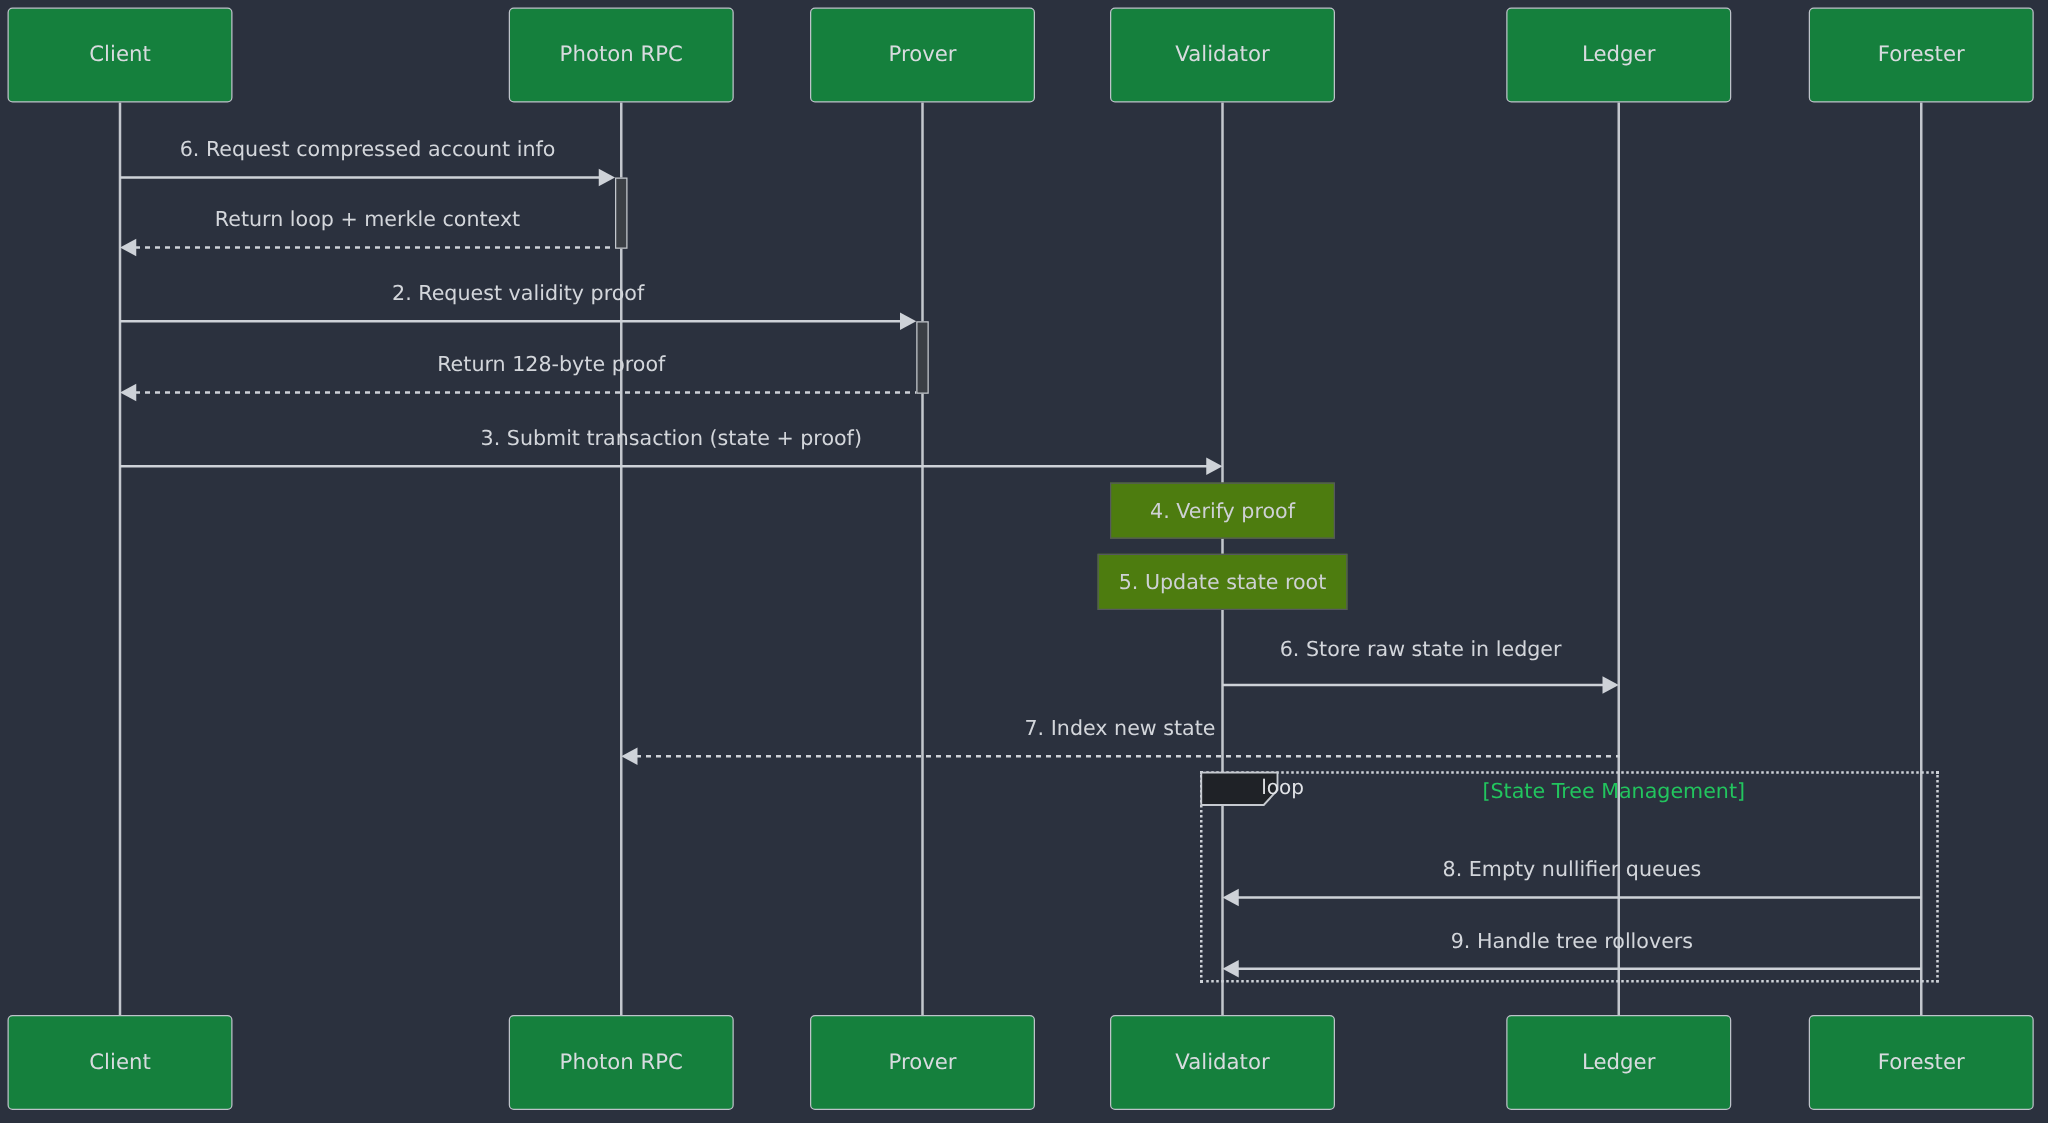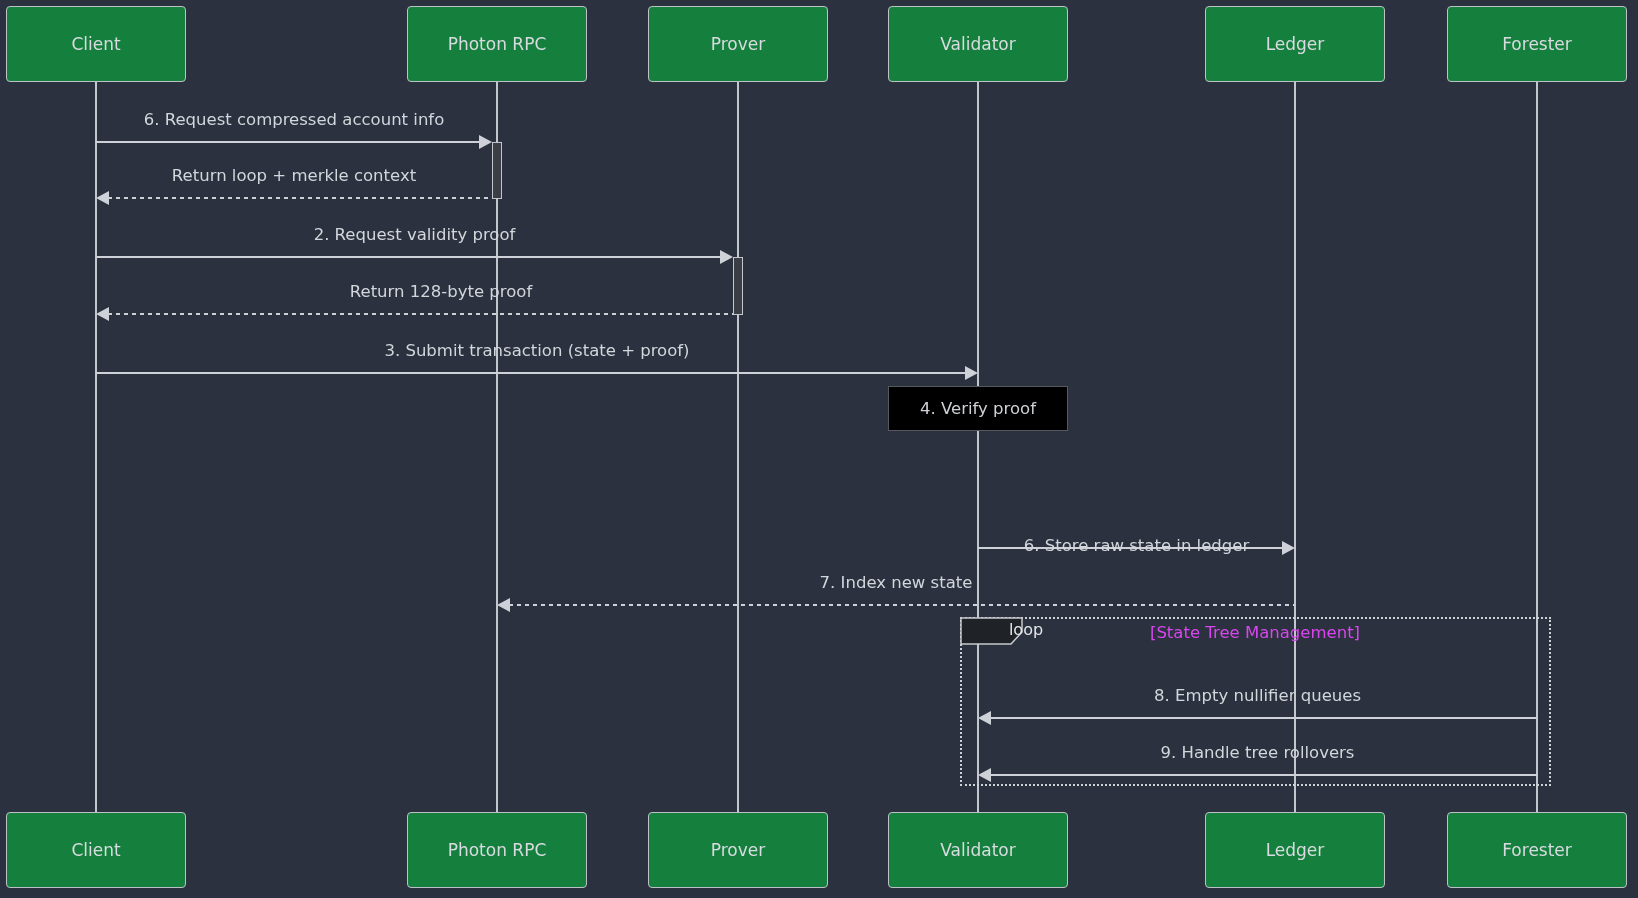--- a/index.html
+++ b/index.html
@@ -42,43 +42,43 @@
   }
   .arrowhead.right{border-left:13px solid #ced2d8;}
   .arrowhead.left{border-right:13px solid #ced2d8;}
   .msg-label{
     position:absolute;height:22px;line-height:22px;
     color:#d3d6db;font-size:16.5px;white-space:nowrap;
     transform:translateX(-50%);z-index:3;
   }
   .note-box{
     position:absolute;
-    background:#000000;border:1px solid #55585d;
+    background:#4d7c0f;border:1px solid #55585d;
     box-sizing:border-box;
     display:flex;align-items:center;justify-content:center;
     color:#ced1d5;font-size:16.5px;white-space:nowrap;
     z-index:5;
   }
   .loop-frame{
     position:absolute;
     border:2px dotted #ced2d8;
     box-sizing:border-box;z-index:2;
   }
   .loop-label{
     position:absolute;z-index:5;
   }
   .loop-label-text{
     position:absolute;left:0;top:0;width:52px;height:24px;
     line-height:24px;text-align:center;
     color:#e2e4e8;font-size:16px;z-index:6;
   }
   .loop-title{
     position:absolute;height:22px;line-height:22px;
-    color:#d946ef;font-size:16.5px;white-space:nowrap;
-    transform:translateX(-50%);z-index:3;
+    color:#22c55e;font-size:16.5px;white-space:nowrap;
+    transform:translateX(-50%);z-index:3;margin-left:36px;
   }
 </style>
 </head>
 <body>
 
 <div id="diagram">
     <div class="lifeline" style="left: 95px; top: 82px; height: 730px;"></div>
     <div class="lifeline" style="left: 496px; top: 82px; height: 730px;"></div>
     <div class="lifeline" style="left: 737px; top: 82px; height: 730px;"></div>
     <div class="lifeline" style="left: 977px; top: 82px; height: 730px;"></div>
@@ -100,33 +100,34 @@
     <div class="arrowhead right" style="left: 720px; top: 250px;"></div>
     <div class="msg-label" style="left: 414.5px; top: 224px;">2. Request validity proof</div>
     <div class="msg-line-dashed" style="left: 108px; top: 313px; width: 625px;"></div>
     <div class="arrowhead left" style="left: 96px; top: 307px;"></div>
     <div class="msg-label" style="left: 406px; top: 281px; margin-left: 35px;">Return 128-byte proof</div>
     <div class="msg-line-solid" style="left: 96px; top: 372px; width: 870px;"></div>
     <div class="arrowhead right" style="left: 965px; top: 366px;"></div>
     <div class="msg-label" style="left: 537px; top: 340px;">3. Submit transaction (state + proof)</div>
     <div class="msg-line-solid" style="left: 978px; top: 547px; width: 305px;"></div>
     <div class="arrowhead right" style="left: 1282px; top: 541px;"></div>
-    <div class="msg-label" style="left: 1136.5px; top: 535px; text-align: right;">6. Store raw state in ledger</div>
+    <div class="msg-label" style="left: 1136.5px; top: 509px; text-align: right;">6. Store raw state in ledger</div>
     <div class="msg-line-dashed" style="left: 509px; top: 604px; width: 786px;"></div>
     <div class="arrowhead left" style="left: 497px; top: 598px;"></div>
     <div class="msg-label" style="left: 896px; top: 572px;">7. Index new state</div>
     <div class="msg-line-solid" style="left: 990px; top: 717px; width: 547px;"></div>
     <div class="arrowhead left" style="left: 978px; top: 711px;"></div>
     <div class="msg-label" style="left: 1257.5px; top: 685px;">8. Empty nullifier queues</div>
     <div class="msg-line-solid" style="left: 990px; top: 774px; width: 547px;"></div>
     <div class="arrowhead left" style="left: 978px; top: 768px;"></div>
     <div class="msg-label" style="left: 1257.5px; top: 742px;">9. Handle tree rollovers</div>
     <div class="activation" style="left: 492px; top: 142px; height: 57px;"></div>
     <div class="activation" style="left: 733px; top: 257px; height: 58px;"></div>
     <div class="note-box" style="left: 888px; top: 386px; width: 180px; height: 45px;">4. Verify proof</div>
+    <div class="note-box" style="left: 878px; top: 443px; width: 200px; height: 45px;">5. Update state root</div>
     <div class="actor-box" style="left: 6px; top: 6px;">Client</div>
     <div class="actor-box" style="left: 6px; top: 812px;">Client</div>
     <div class="actor-box" style="left: 407px; top: 6px;">Photon RPC</div>
     <div class="actor-box" style="left: 407px; top: 812px;">Photon RPC</div>
     <div class="actor-box" style="left: 648px; top: 6px;">Prover</div>
     <div class="actor-box" style="left: 648px; top: 812px;">Prover</div>
     <div class="actor-box" style="left: 888px; top: 6px;">Validator</div>
     <div class="actor-box" style="left: 888px; top: 812px;">Validator</div>
     <div class="actor-box" style="left: 1205px; top: 6px;">Ledger</div>
     <div class="actor-box" style="left: 1205px; top: 812px;">Ledger</div>

